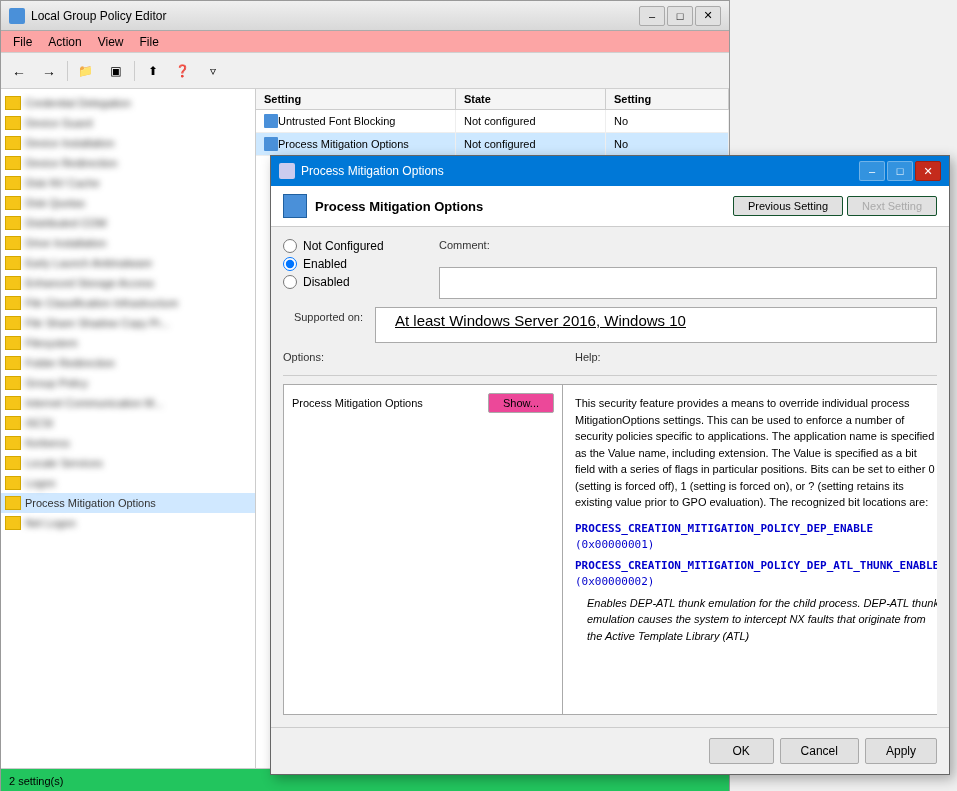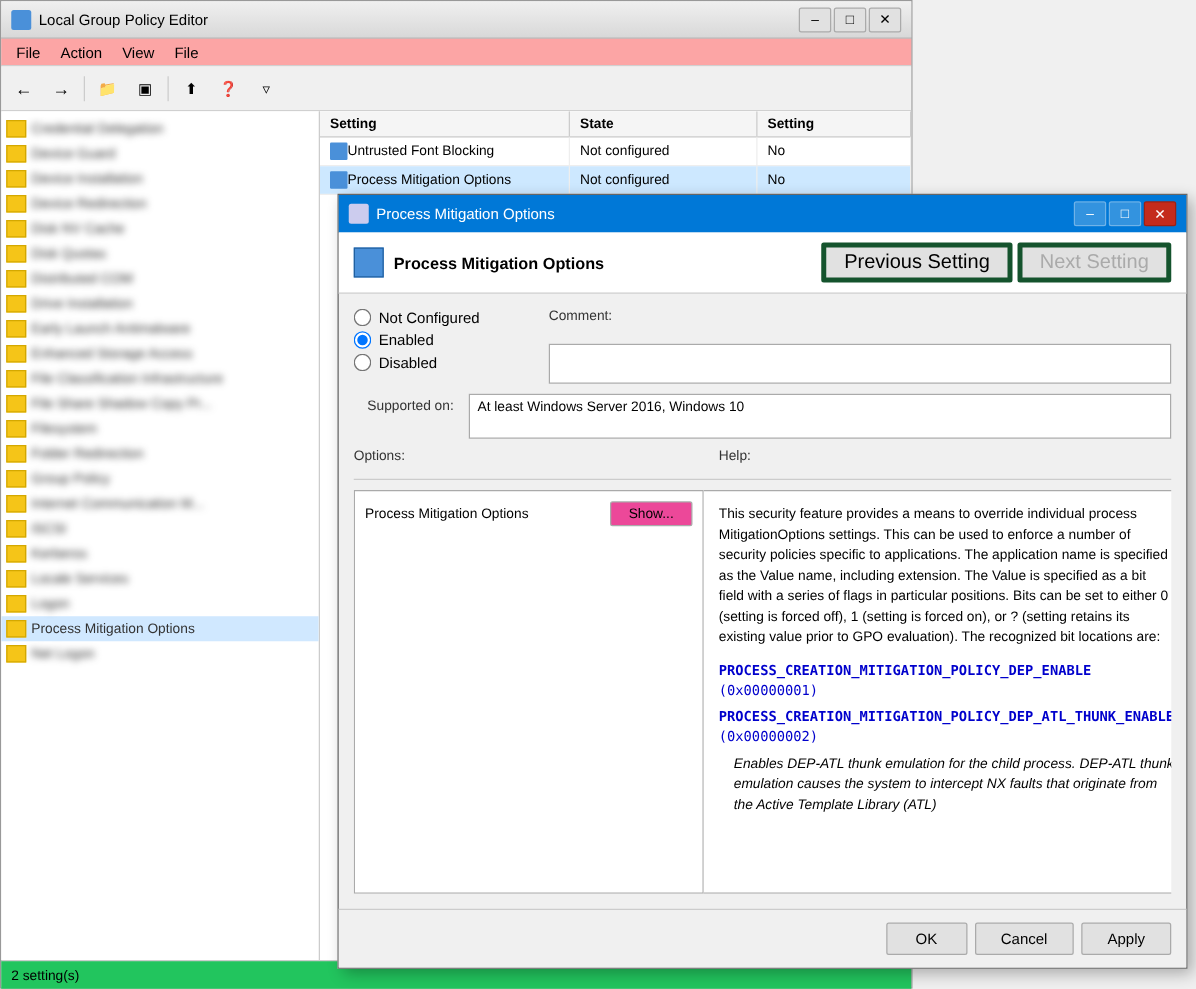--- a/index.html
+++ b/index.html
@@ -57,35 +57,35 @@
     .dialog-btn-min { width: 26px; height: 20px; background: rgba(255,255,255,0.2); border: 1px solid rgba(255,255,255,0.3); color: white; font-size: 11px; display: flex; align-items: center; justify-content: center; cursor: pointer; border-radius: 2px; }
     .dialog-btn-max { width: 26px; height: 20px; background: rgba(255,255,255,0.2); border: 1px solid rgba(255,255,255,0.3); color: white; font-size: 11px; display: flex; align-items: center; justify-content: center; cursor: pointer; border-radius: 2px; }
     .dialog-btn-close { width: 26px; height: 20px; background: #c42b1c; border: 1px solid #a02010; color: white; font-size: 11px; display: flex; align-items: center; justify-content: center; cursor: pointer; border-radius: 2px; }
 
     
     .dialog-header { background: white; padding: 8px 12px; border-bottom: 1px solid #ccc; display: flex; align-items: center; justify-content: space-between; flex-shrink: 0; }
     .dialog-header-left { display: flex; align-items: center; gap: 8px; }
     .dialog-header-icon { width: 24px; height: 24px; background: #4a90d9; border: 1px solid #2060a0; flex-shrink: 0; }
     .dialog-header-title { font-size: 13px; font-weight: bold; color: #000; }
     .dialog-nav-buttons { display: flex; gap: 4px; }
-    .nav-btn { padding: 3px 14px; font-size: 16px; background: #e1e1e1; border: 4px solid #14532d; cursor: pointer; border-radius: 2px; }
+    .nav-btn { padding: 3px 14px; font-size: 11px; background: #e1e1e1; border: 1px solid #14532d; cursor: pointer; border-radius: 2px; }
     .nav-btn.disabled { color: #aaa; cursor: default; }
 
     .dialog-body { padding: 12px; flex: 1; overflow: hidden; display: flex; flex-direction: column; gap: 8px; }
 
     .radio-section { display: flex; flex-direction: column; gap: 4px; }
     .radio-row { display: flex; align-items: center; gap: 6px; }
     .radio-input { width: 14px; height: 14px; flex-shrink: 0; }
 
     .comment-section { display: flex; gap: 12px; align-items: flex-start; }
     .comment-textarea { flex: 1; height: 60px; border: 1px solid #aaa; background: white; padding: 2px; font-size: 11px; resize: none; }
 
     .supported-section { display: flex; gap: 12px; align-items: flex-start; }
     .supported-label { font-size: 11px; color: #333; padding-top: 4px; min-width: 80px; text-align: right; }
-    .supported-value { flex: 1; border: 1px solid #aaa; background: white; padding: 4px 6px; font-size: 11px; min-height: 36px; }
+    .supported-value { flex: 1; border: 1px solid #aaa; background: white; padding: 4px 19px; font-size: 15px; min-height: 36px; text-decoration: underline; }
 
     .options-help-row { display: flex; gap: 0; flex: 1; border-top: 1px solid #ccc; padding-top: 8px; overflow: hidden; }
 
     .options-section { width: 280px; flex-shrink: 0; border: 1px solid #aaa; background: white; overflow-y: auto; padding: 8px; display: flex; flex-direction: column; }
     .options-pmo-row { display: flex; align-items: center; justify-content: space-between; }
     .options-pmo-text { font-size: 11px; }
     .show-btn { padding: 3px 14px; font-size: 11px; background: #ec4899; border: 1px solid #aaa; cursor: pointer; border-radius: 2px; }
 
     .help-section { flex: 1; border: 1px solid #aaa; border-left: none; background: white; overflow-y: auto; padding: 10px 12px; font-size: 11px; line-height: 1.5; color: #000; }
     .help-code { color: #0000cc; font-weight: bold; font-family: monospace; }

